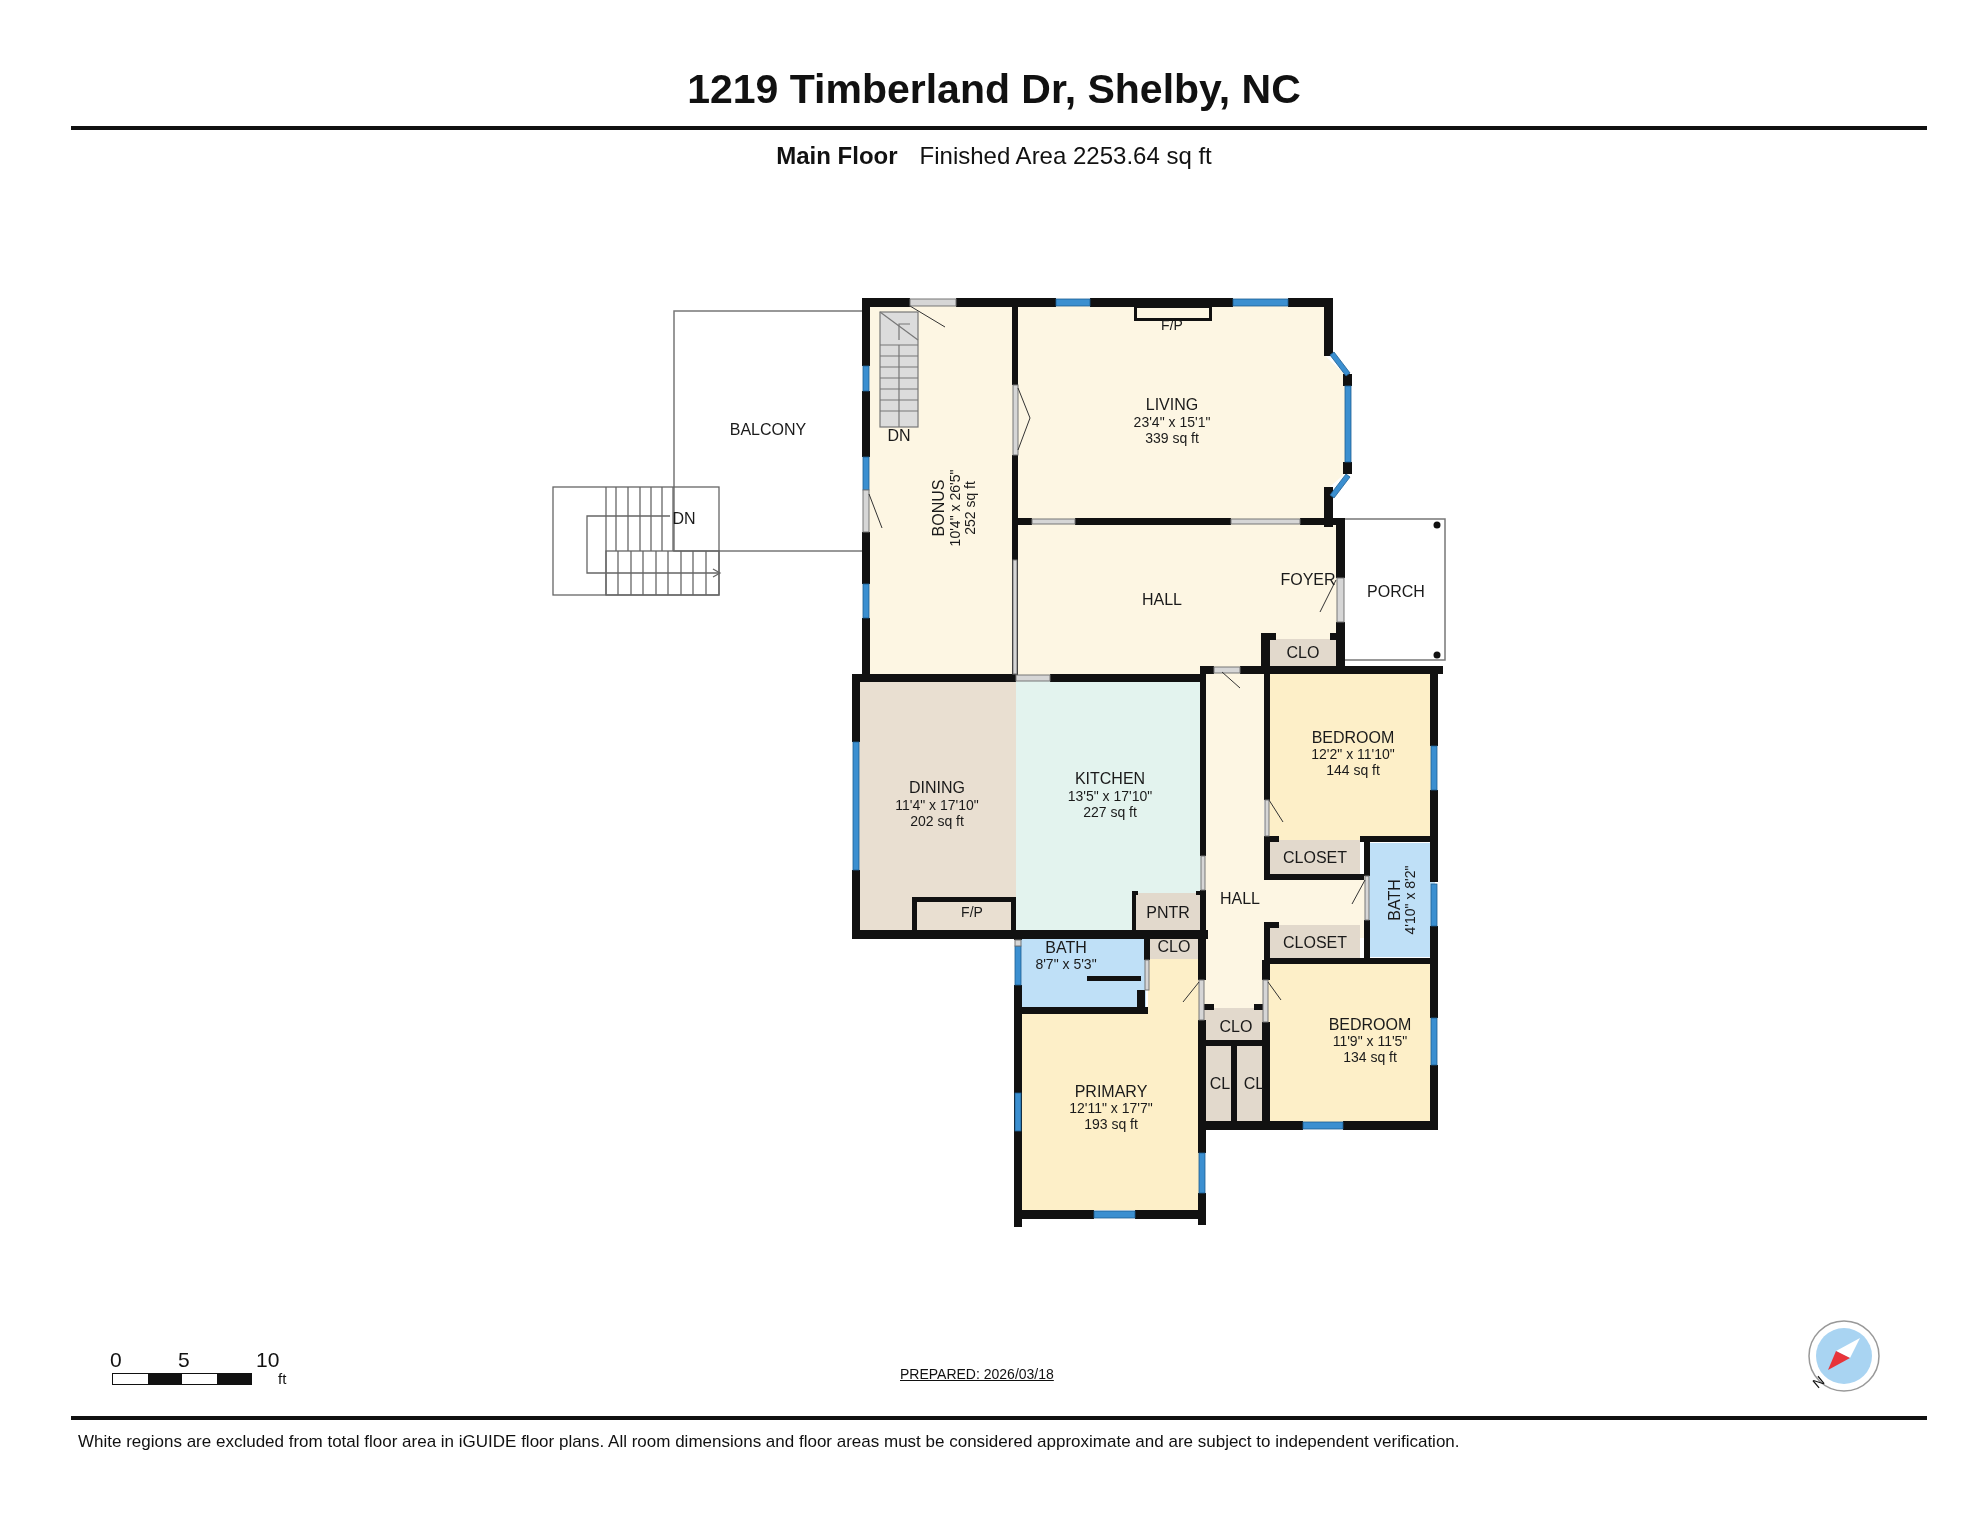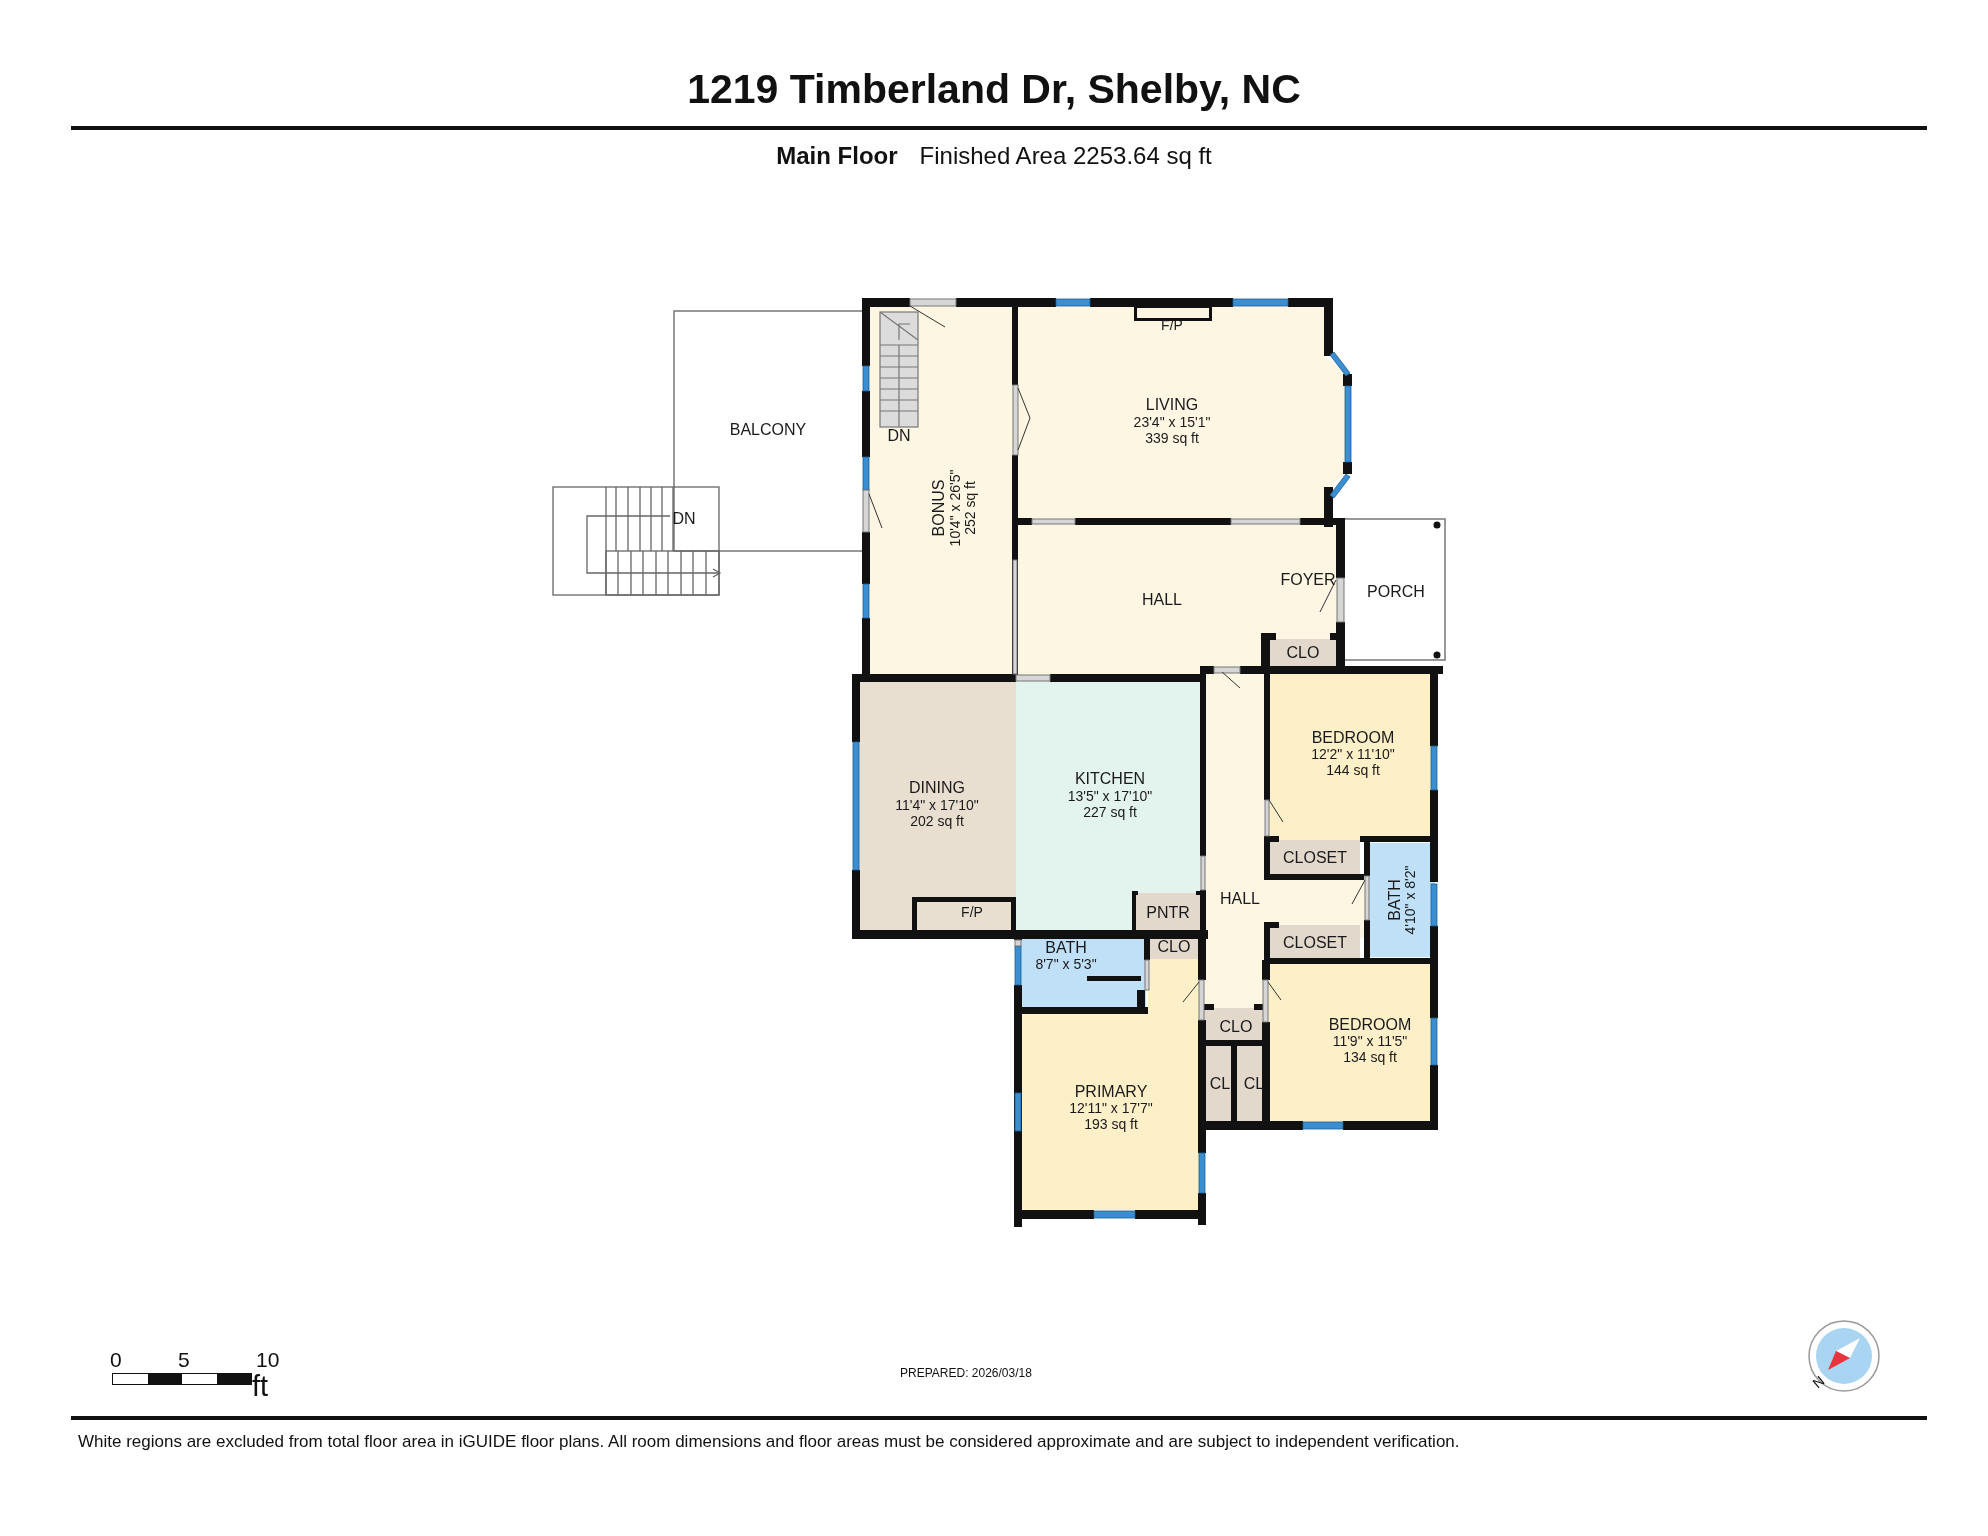--- a/index.html
+++ b/index.html
@@ -9,22 +9,22 @@
   .subtitle { position:absolute; left:0; width:1988px; top:142px; text-align:center; font-size:24px; }
   .subtitle .floor { font-weight:bold; margin-right:22px; }
   .plan { position:absolute; left:0; top:0; }
   .plan text { font-family:"Liberation Sans", sans-serif; fill:#1a1a1a; }
   .lbl { font-size:16px; }
   .lbl-sm { font-size:14px; }
   .scale-nums { position:absolute; left:108px; top:1348px; font-size:21px; }
   .scale-nums span { position:absolute; top:0; }
   .scale-bar { position:absolute; left:112px; top:1373px; width:138px; height:10px; border:1px solid #111; display:flex; }
   .scale-bar div { flex:1; }
-  .scale-unit { position:absolute; left:252px; top:1370px; font-size:29px; }
-  .prepared { position:absolute; left:900px; top:1366px; font-size:12px; }
+  .scale-unit { position:absolute; left:278px; top:1370px; font-size:15px; }
+  .prepared { position:absolute; left:900px; top:1366px; font-size:14px;text-decoration:underline; }
   .compass { position:absolute; left:1806px; top:1318px; width:76px; height:76px; }
   .rule-bottom { position:absolute; left:71px; width:1856px; top:1416px; height:4px; background:#111; }
   .disclaimer { position:absolute; left:78px; top:1432px; font-size:17px;text-align:center; }
 </style>
 </head>
 <body>
 
 <div class="title">1219 Timberland Dr, Shelby, NC</div>
 <div class="rule-top"></div>
 <div class="subtitle">

